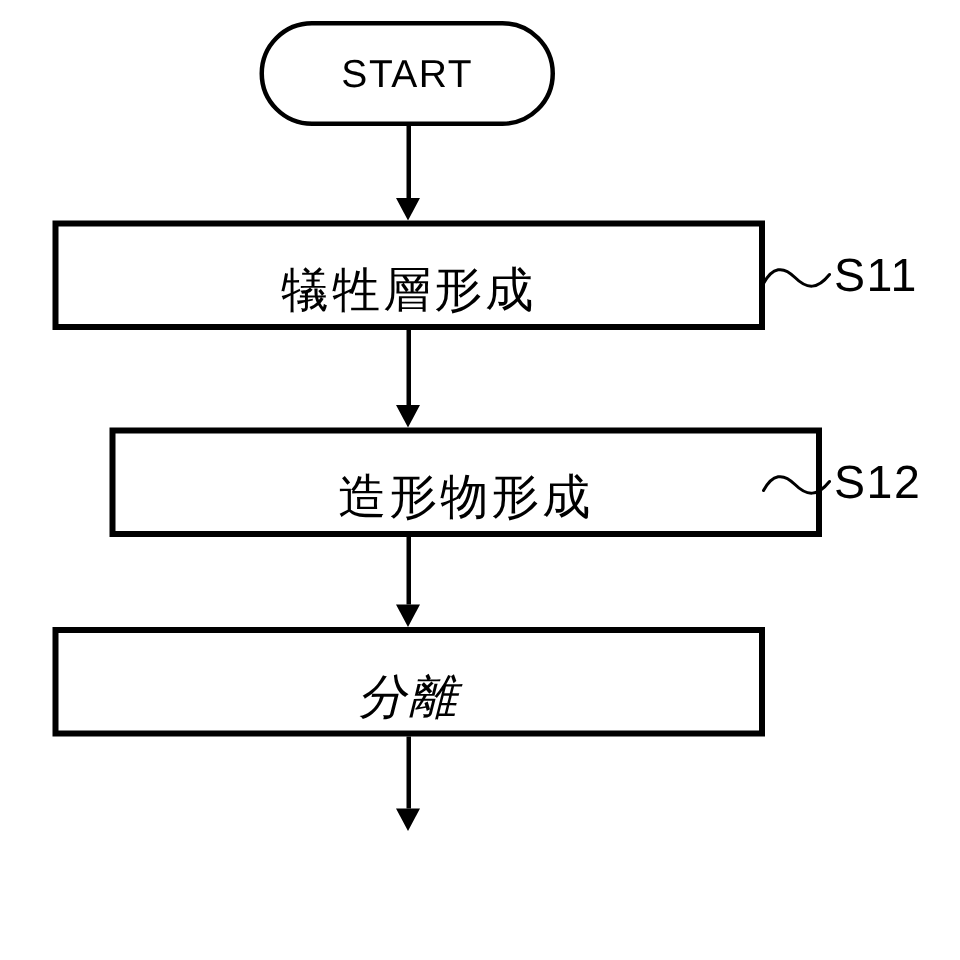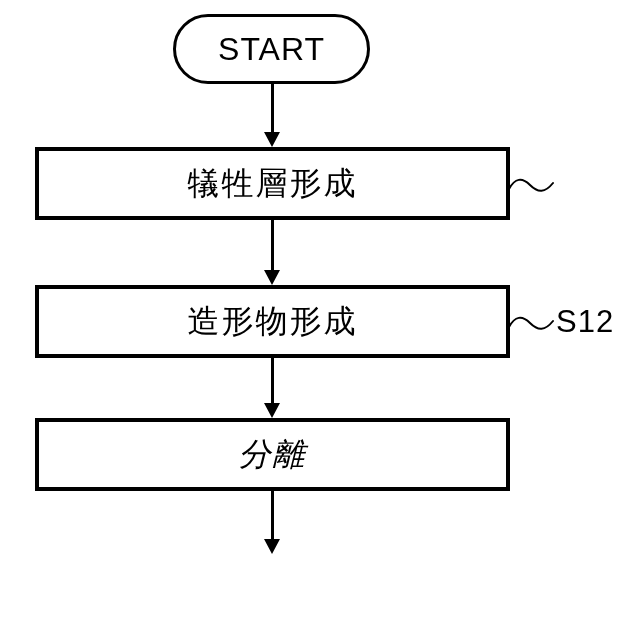--- a/index.html
+++ b/index.html
@@ -19,45 +19,45 @@
   
   .terminal {
     position: absolute;
     box-sizing: border-box;
     border: 3px solid #000000;
     border-radius: 36px;
     background: #ffffff;
     display: flex;
     align-items: center;
     justify-content: center;
-    font-size: 32px;
+    font-size: 26px;
     letter-spacing: 1px;
     color: #000000;
   }
   .terminal.start { left: 173px; top: 14px;  width: 197px; height: 70px; }
   .terminal.end   { left: 172px; top: 554px; width: 200px; height: 72px; }
 
   
   .process {
     position: absolute;
     left: 35px;
     width: 475px;
     height: 73px;
     box-sizing: border-box;
     border: 4px solid #000000;
     background: #ffffff;
     display: flex;
-    align-items: center;
+    align-items: flex-end;
     justify-content: center;
     font-size: 32px;
     letter-spacing: 2px;
     color: #000000;
   }
   .process.p1 { top: 147px; }
-  .process.p2 { top: 285px; }
+  .process.p2 { top: 285px; margin-left: 38px; }
   .process.p3 { top: 418px; font-style: italic; }
 
   
   .tag-group {
     position: absolute;
     left: 508px;
     height: 73px;
     display: flex;
     align-items: center;
   }
@@ -112,20 +112,21 @@
     <div class="arrow-head"></div>
   </div>
 
   <div class="process p1">
     <span>犠牲層形成</span>
   </div>
   <div class="tag-group t1">
     <svg width="46" height="26" viewBox="0 0 46 26">
       <path d="M1,15 C7,4 14,3 22,11 C30,19 37,19 45,9" fill="none" stroke="#000000" stroke-width="2" stroke-linecap="round"></path>
     </svg>
+    <span class="tag-label">S11</span>
   </div>
 
   <div class="arrow a2">
     <div class="arrow-line"></div>
     <div class="arrow-head"></div>
   </div>
 
   <div class="process p2">
     <span>造形物形成</span>
   </div>

